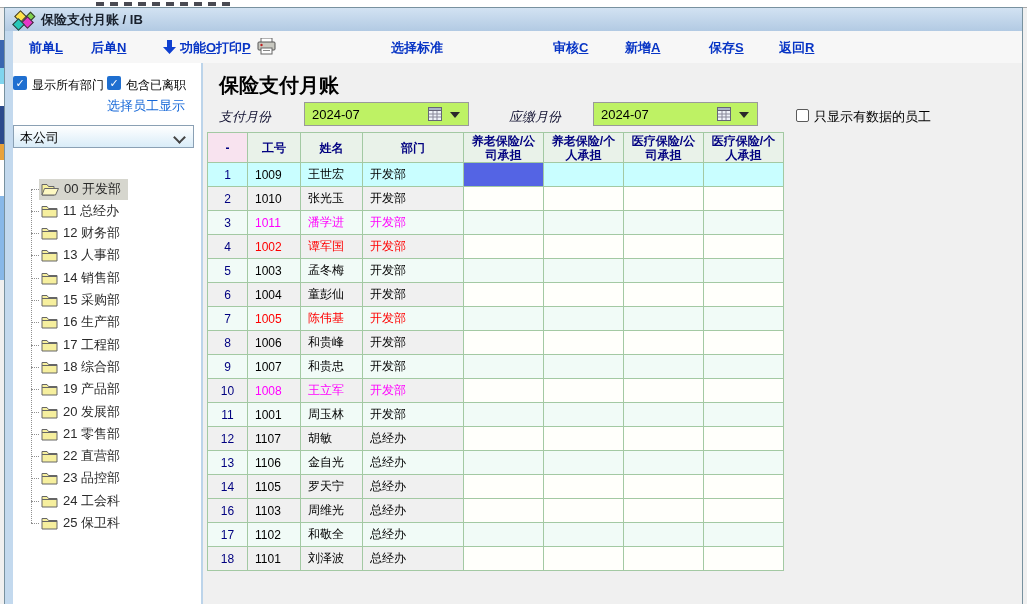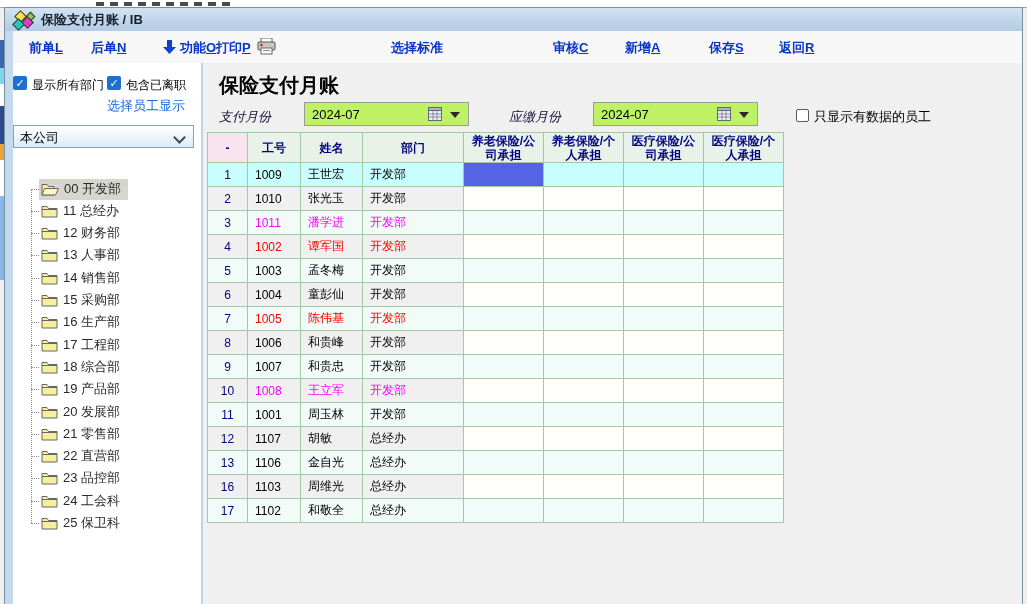--- a/index.html
+++ b/index.html
@@ -478,36 +478,56 @@
             <td class="rn fx">13</td>
             <td class="val fx">1106</td>
             <td class="val fx">金自光</td>
             <td class="val fx">总经办</td>
             <td class=""></td>
             <td class=""></td>
             <td class=""></td>
             <td class=""></td>
           </tr>
           <tr class="r-even c-normal">
+            <td class="rn fx">14</td>
+            <td class="val fx">1105</td>
+            <td class="val fx">罗天宁</td>
+            <td class="val fx">总经办</td>
+            <td class=""></td>
+            <td class=""></td>
+            <td class=""></td>
+            <td class=""></td>
+          </tr>
+          <tr class="r-even c-normal">
             <td class="rn fx">16</td>
             <td class="val fx">1103</td>
             <td class="val fx">周维光</td>
             <td class="val fx">总经办</td>
             <td class=""></td>
             <td class=""></td>
             <td class=""></td>
             <td class=""></td>
           </tr>
           <tr class="r-odd c-normal">
             <td class="rn fx">17</td>
             <td class="val fx">1102</td>
             <td class="val fx">和敬全</td>
             <td class="val fx">总经办</td>
             <td class=""></td>
             <td class=""></td>
             <td class=""></td>
             <td class=""></td>
           </tr>
+          <tr class="r-even c-normal">
+            <td class="rn fx">18</td>
+            <td class="val fx">1101</td>
+            <td class="val fx">刘泽波</td>
+            <td class="val fx">总经办</td>
+            <td class=""></td>
+            <td class=""></td>
+            <td class=""></td>
+            <td class=""></td>
+          </tr>
         </tbody>
       </table>
 
   </div>
 </div>
 
 </body></html>

